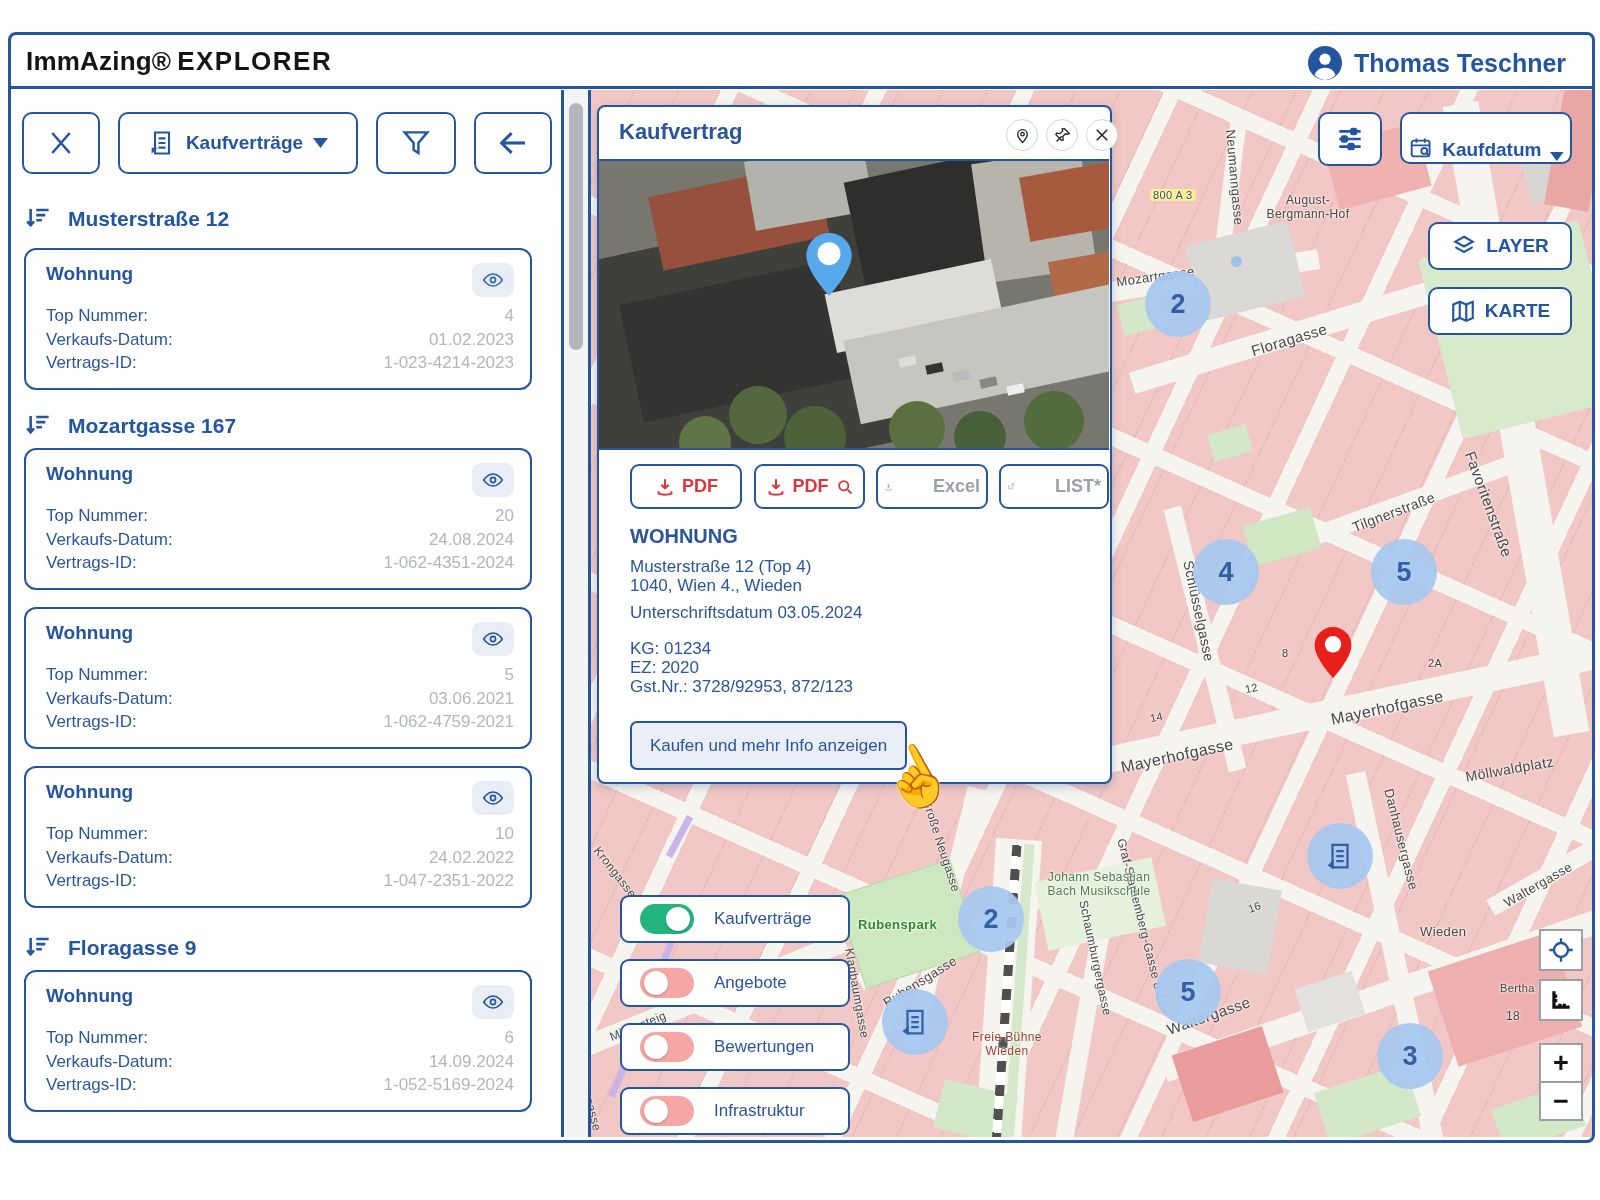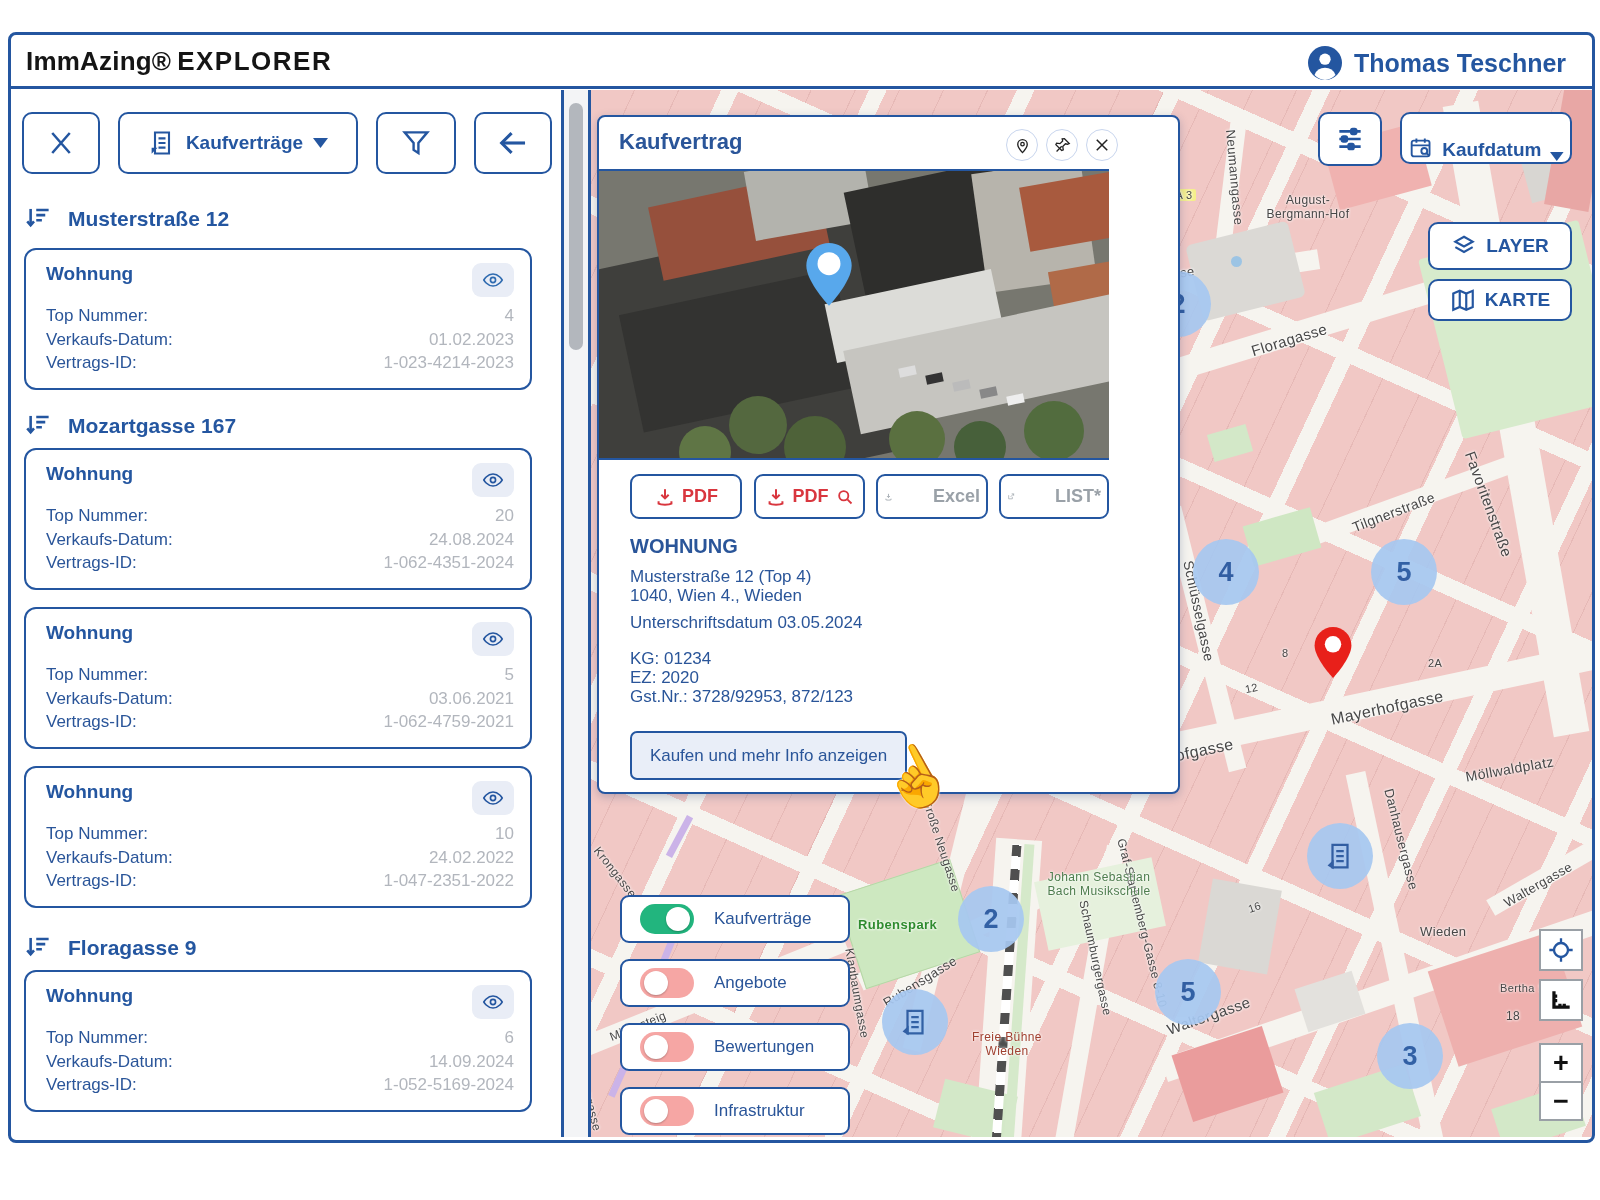--- a/index.html
+++ b/index.html
@@ -51,21 +51,21 @@
   .street,.patch{position:absolute;}
   .street{background:#f6f4ef;}
   .map-label{position:absolute;font-size:13px;color:#474747;white-space:nowrap;z-index:2;
              text-shadow:0 0 3px #fff,0 0 3px #fff;letter-spacing:.4px;}
   .marker{position:absolute;width:66px;height:66px;border-radius:50%;background:#a7c8f1;opacity:.93;
           display:flex;align-items:center;justify-content:center;font-size:27px;font-weight:bold;
           color:var(--blue);z-index:3;cursor:pointer;}
   .rail{position:absolute;background:repeating-linear-gradient(0deg,#4f4f4f 0 11px,#ffffff 11px 24px);z-index:1;}
 
   
-  .popup{position:absolute;left:6px;top:25px;width:583px;height:679px;background:#fff;
+  .popup{position:absolute;left:6px;top:15px;width:515px;height:679px;background:#fff;
          border:2.5px solid var(--blue);border-radius:8px;box-sizing:border-box;z-index:5;
          box-shadow:0 3px 10px rgba(30,60,110,.25);}
   .popup-title{position:absolute;left:20px;top:12px;font-size:22px;font-weight:bold;color:var(--tblue);}
   .circle-btn{position:absolute;top:12px;width:32px;height:32px;border-radius:50%;background:#fff;
               border:1.5px solid #c9d6ee;display:flex;align-items:center;justify-content:center;cursor:pointer;padding:0;}
   .aerial{position:absolute;left:0;top:52px;width:510px;height:287px;background:#77776f;overflow:hidden;
           border-top:2.5px solid var(--blue);border-bottom:2.5px solid var(--blue);box-sizing:content-box;}
   .aerial .a{position:absolute;}
   .exp-btn{position:absolute;top:357px;height:45px;background:#fff;border:2px solid var(--blue);
            border-radius:9px;display:flex;align-items:center;justify-content:center;gap:6px;
@@ -532,21 +532,21 @@
         <path d="M0 0h12L6 8z"></path>
       </svg>
   </button>
   <button class="map-btn" style="left:837px;top:132px;width:144px;height:48px;">
     <svg width="26" height="26" viewBox="0 0 24 24" fill="none" stroke="#2456a0" stroke-width="2">
         <path d="M12 3.5l8 4.5-8 4.5-8-4.5z"></path>
         <path d="M4 13l8 4.5 8-4.5"></path>
       </svg>
     <span>LAYER</span>
   </button>
-  <button class="map-btn" style="left:837px;top:189px;width:144px;height:42px;align-items:center;">
+  <button class="map-btn" style="left:837px;top:197px;width:144px;height:48px;align-items:center;">
     <svg width="26" height="26" viewBox="0 0 24 24" fill="none" stroke="#2456a0" stroke-width="2">
         <path d="M3 6l6-2.5 6 2.5 6-2.5v15l-6 2.5-6-2.5-6 2.5z"></path>
         <path d="M9 3.5v15M15 6v15"></path>
       </svg>
     <span>KARTE</span>
   </button>
 
   <div class="toggle-card" style="top:805px;">
     <span class="pill on">
         <span class="knob"></span>

